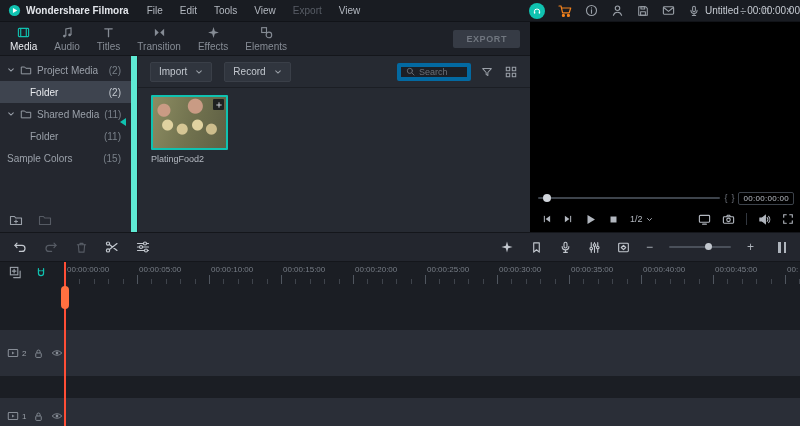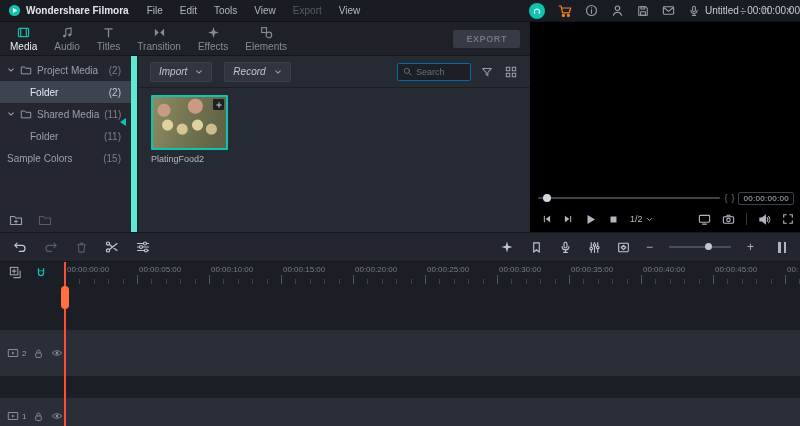--- a/index.html
+++ b/index.html
@@ -52,25 +52,25 @@
   .scroll-tri { position:absolute; right:5px; top:62px; width:0; height:0;
                 border-top:4px solid transparent; border-bottom:4px solid transparent;
                 border-right:6px solid #10c2b0; }
   .sidebar-bottom { position:absolute; left:9px; bottom:5px; display:flex; gap:15px; align-items:center; }
 
   
   .media-panel { position:absolute; top:56px; left:138px; width:392px; height:176px; background:#262a32; }
   .mp-toolbar { position:absolute; top:0; left:0; right:0; height:32px; border-bottom:1px solid #1b1e24;
                 display:flex; align-items:center; }
   .drop-btn { height:20px; background:#30353e; border:1px solid #3a3f48; border-radius:2px;
-              color:#c2c7ce; display:flex; align-items:center; gap:8px; padding:0 8px; font-size:10px; cursor:pointer;font-style:italic; }
+              color:#c2c7ce; display:flex; align-items:center; gap:8px; padding:0 8px; font-size:10px; cursor:pointer; }
   .btn-import { margin-left:12px; }
   .btn-record { margin-left:12px; }
   .search-box { position:absolute; left:259px; width:74px; height:18px; background:#1c1f25;
-                border:1px solid #0369a1; border-radius:2px; display:flex; align-items:center; padding:0 5px; gap:4px; }
+                border:4px solid #0369a1; border-radius:2px; display:flex; align-items:center; padding:0 5px; gap:4px; }
   .search-box input { background:transparent; border:none; outline:none; color:#c2c7ce; width:48px; font-size:9px; }
   .search-box input::placeholder { color:#6b7077; }
   .mp-icon { position:absolute; color:#9aa0a8; cursor:pointer; }
   .funnel-pos { left:343px; }
   .grid-pos { left:367px; }
   .media-grid { position:absolute; left:13px; top:39px; display:flex; gap:41px; }
   .media-item { width:61px; cursor:pointer; }
   .thumb { position:relative; width:77px; height:55px; border-radius:1px; }
   .thumb.sel { border:2px solid #10c2b0; }
   .thumb-food { background:

